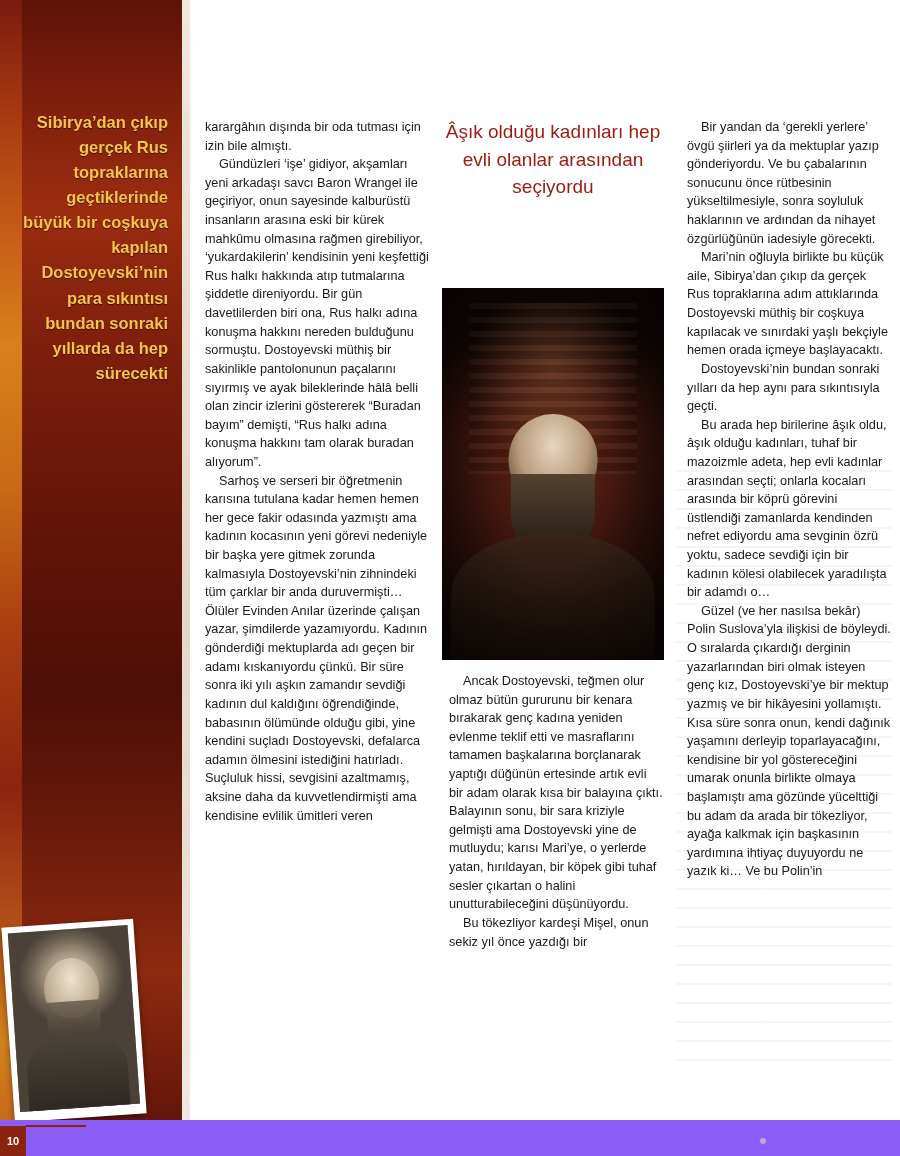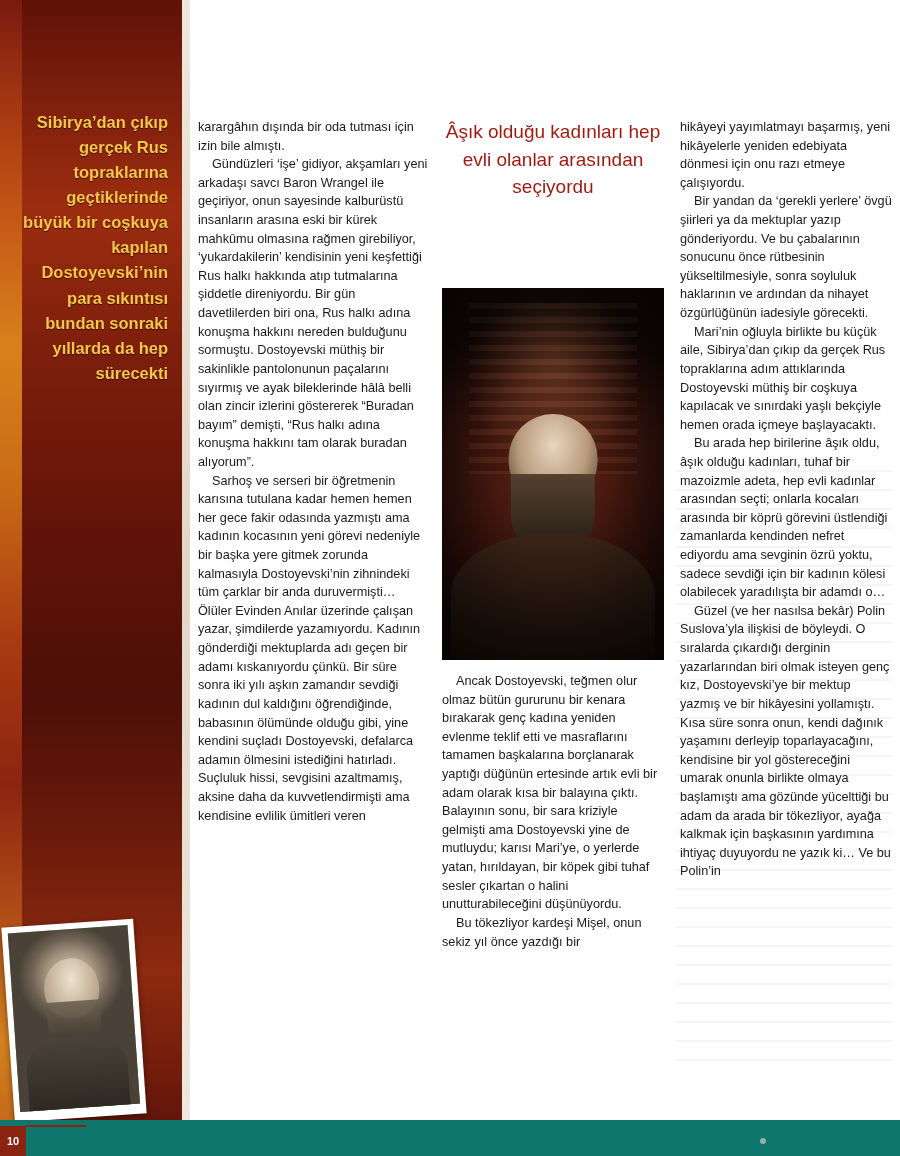--- a/index.html
+++ b/index.html
@@ -47,21 +47,21 @@
     left: 182px; top: 0;
     width: 8px; height: 1156px;
     background: linear-gradient(to bottom, #efe7dc, #e2d6c6, #efe9e0);
   }
 
   
   .page-footer {
     position: absolute;
     left: 0; bottom: 0;
     width: 900px; height: 36px;
-    background: #0f766e;
+    background: #8b5cf6;
   }
   .page-num-box {
     position: absolute;
     left: 0; bottom: 0;
     width: 26px; height: 30px;
     background: #8a2410;
     color: #ffffff;
     font-size: 11px;
     font-weight: bold;
     display: flex;
@@ -150,21 +150,21 @@
   
   .col {
     position: absolute;
     top: 118px;
     font-size: 12.7px;
     line-height: 1.465;
     color: #1a1a1a;
     text-align: left;
   }
   .col p {
-    margin: 0 0 0 0;
+    margin: 0 0 0 7px;
     text-indent: 14px;
   }
   .col p.first { text-indent: 0; }
 
   #col1 { left: 198px; width: 232px; }
   #col2 { left: 442px; width: 222px; }
   #col3 { left: 680px; width: 212px; }
 
   
   .pullquote {
@@ -277,23 +277,23 @@
     <div class="figure-body"></div>
     <div class="vignette"></div>
   </div>
 
   <div class="col" id="col2" style="top:672px;">
     <p>Ancak Dostoyevski, teğmen olur olmaz bütün gururunu bir kenara bırakarak genç kadına yeniden evlenme teklif etti ve masraflarını tamamen başkalarına borçlanarak yaptığı düğünün ertesinde artık evli bir adam olarak kısa bir balayına çıktı. Balayının sonu, bir sara kriziyle gelmişti ama Dostoyevski yine de mutluydu; karısı Mari’ye, o yerlerde yatan, hırıldayan, bir köpek gibi tuhaf sesler çıkartan o halini unutturabileceğini düşünüyordu.</p>
     <p>Bu tökezliyor kardeşi Mişel, onun sekiz yıl önce yazdığı bir</p>
   </div>
 
   <div class="col" id="col3">
-    <p class="first">hikâyeyi yayımlatmayı başarmış, yeni hikâyelerle yeniden edebiyata dönmesi için onu razı etmeye çalışıyordu.</p>
     <p>Bir yandan da ‘gerekli yerlere’ övgü şiirleri ya da mektuplar yazıp gönderiyordu. Ve bu çabalarının sonucunu önce rütbesinin yükseltilmesiyle, sonra soyluluk haklarının ve ardından da nihayet özgürlüğünün iadesiyle görecekti.</p>
     <p>Mari’nin oğluyla birlikte bu küçük aile, Sibirya’dan çıkıp da gerçek Rus topraklarına adım attıklarında Dostoyevski müthiş bir coşkuya kapılacak ve sınırdaki yaşlı bekçiyle hemen orada içmeye başlayacaktı.</p>
+    <p>Dostoyevski’nin bundan sonraki yılları da hep aynı para sıkıntısıyla geçti.</p>
     <p>Bu arada hep birilerine âşık oldu, âşık olduğu kadınları, tuhaf bir mazoizmle adeta, hep evli kadınlar arasından seçti; onlarla kocaları arasında bir köprü görevini üstlendiği zamanlarda kendinden nefret ediyordu ama sevginin özrü yoktu, sadece sevdiği için bir kadının kölesi olabilecek yaradılışta bir adamdı o…</p>
     <p>Güzel (ve her nasılsa bekâr) Polin Suslova’yla ilişkisi de böyleydi. O sıralarda çıkardığı derginin yazarlarından biri olmak isteyen genç kız, Dostoyevski’ye bir mektup yazmış ve bir hikâyesini yollamıştı. Kısa süre sonra onun, kendi dağınık yaşamını derleyip toparlayacağını, kendisine bir yol göstereceğini umarak onunla birlikte olmaya başlamıştı ama gözünde yücelttiği bu adam da arada bir tökezliyor, ayağa kalkmak için başkasının yardımına ihtiyaç duyuyordu ne yazık ki… Ve bu Polin’in</p>
   </div>
 
   <div class="page-footer">
     <div class="page-num-box">10</div>
     <div class="footer-rule"></div>
     <div class="footer-dot"></div>
   </div>
 

